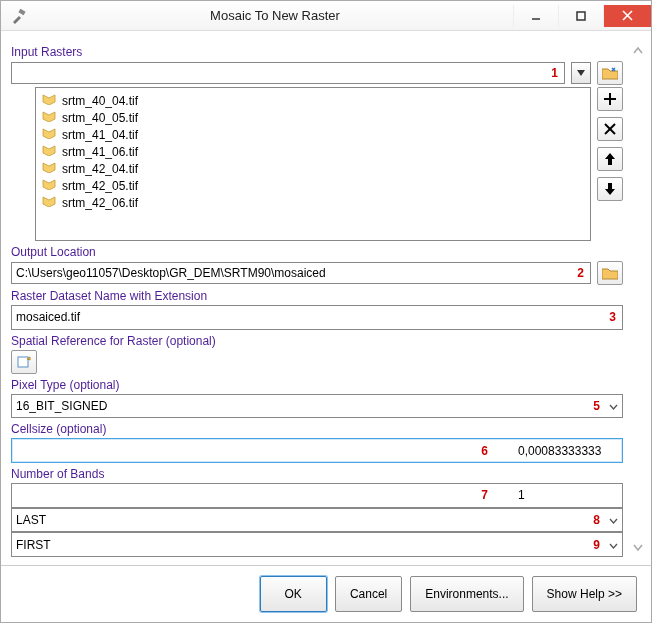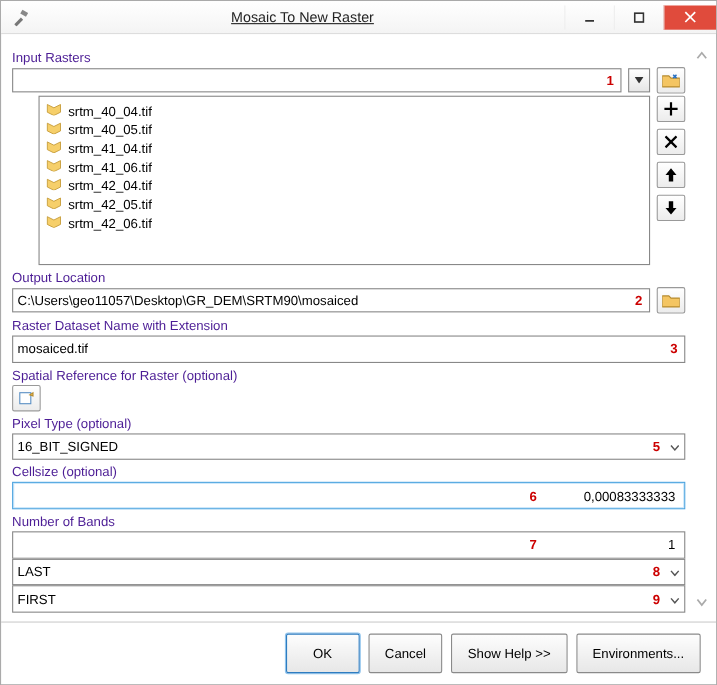--- a/index.html
+++ b/index.html
@@ -1,20 +1,20 @@
 <!DOCTYPE html>
 <html><head>
 <meta charset="utf-8">
 <style>
   * { box-sizing: border-box; font-family: "Segoe UI", Tahoma, sans-serif; font-size: 12px; }
   body { margin: 0; background: #fff; }
   .window { width: 652px; height: 623px; border: 1px solid #aaa; display: flex; flex-direction: column; background: #fff; }
   .titlebar { height: 30px; display: flex; align-items: center; background: linear-gradient(#fff,#f4f4f4); border-bottom: 1px solid #ddd; }
   .titlebar .icon-slot { width: 36px; display:flex; justify-content:center; align-items:center;}
-  .titlebar .title { flex:1; text-align:center; font-size:13px; color:#222;text-decoration:underline;}
+  .titlebar .title { flex:1; text-align:center; font-size:13px; color:#222;}
   .win-btns { display:flex; height: 22px; }
   .win-btn { width: 45px; height:22px; display:flex; align-items:center; justify-content:center; border-left:1px solid #eee; }
   .win-btn.close { background:#e04b3c; color:#fff; width:48px;}
   .win-btn svg { display:block; }
   .body { flex:1; display:flex; padding: 10px 4px 8px 10px; overflow:hidden; }
   .scrollpad { width:18px; display:flex; flex-direction:column; align-items:center; justify-content:space-between; padding:4px 0;}
   .scroll-chevron svg { display:block; }
   .form { flex:1; display:flex; flex-direction:column; gap:0; padding-right:6px;}
   .lbl { color:#4c1d95; margin-top:4px; margin-bottom:2px; }
   .row { display:flex; align-items:center; gap:6px; }
@@ -25,21 +25,21 @@
   .icon-btn { width:26px; height:24px; border:1px solid #999; background:linear-gradient(#fff,#ececec); display:flex; align-items:center; justify-content:center; border-radius:2px;}
   .list-area { display:flex; gap:6px; margin-top:2px;margin-left:24px;}
   .listbox { flex:1; height:154px; border:1px solid #888; background:#fff; padding:4px 6px; overflow:auto;}
   .list-item { display:flex; align-items:center; gap:6px; height:17px; }
   .side-btns { display:flex; flex-direction:column; gap:6px; }
   .dd-wrap { position:relative; }
   .dd-wrap .chev { position:absolute; right:4px; top:50%; transform:translateY(-50%); }
   .dd-wrap .marker { right:22px; }
   .cell-input { display:flex; }
   .cell-input .mk { color:#c00; font-weight:bold; margin-left:auto; padding-right:30px;}
-  .cell-input .val { min-width:100px; text-align:right; padding-right:4px;}
+  .cell-input .val { min-width:100px; padding-right:4px;}
   .footer { border-top:1px solid #ccc; padding:10px 14px; display:flex; justify-content:flex-end; gap:8px; }
   .btn { height:36px; padding: 0 14px; border:1px solid #8a8a8a; background:linear-gradient(#fdfdfd,#e7e7e7); border-radius:2px; display:flex; align-items:center; }
   .btn.default { border-color:#2e7cc0; box-shadow: 0 0 0 1px #8fc3ec; padding:0 24px;}
   .folder-svg { width:16px; height:14px; }
 </style>
 </head>
 <body>
 
 <div class="window">
 
@@ -247,19 +247,19 @@
   </div>
 
   <div class="footer">
     <div class="btn default">
         <span>OK</span>
       </div>
     <div class="btn">
         <span>Cancel</span>
       </div>
     <div class="btn">
+        <span>Environments...</span>
+      </div>
+    <div class="btn">
         <span>Show Help &gt;&gt;</span>
-      </div>
-    <div class="btn">
-        <span>Environments...</span>
       </div>
   </div>
 </div>
 
 </body></html>

